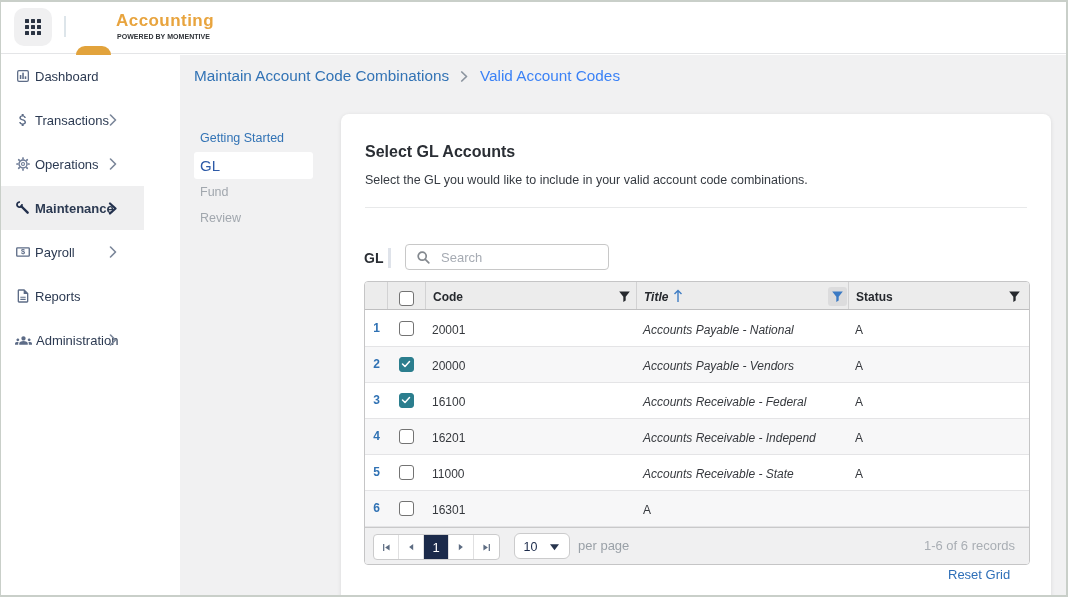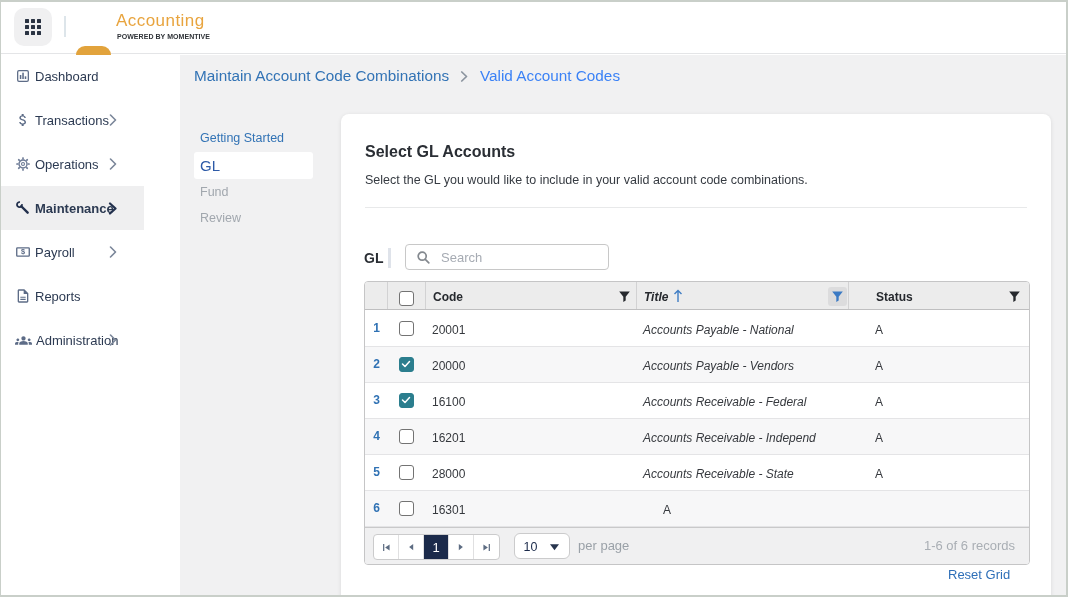--- a/index.html
+++ b/index.html
@@ -8,21 +8,21 @@
   .frame { position:absolute; background:#c9cfc9; z-index:50; }
   
   .header { position:absolute; left:0; top:0; right:0; height:54px; background:#fff; border-bottom:1px solid #e4e5e7; }
   .gridbtn { position:absolute; left:14px; top:8px; width:38px; height:38px; background:#f0f0f1; border-radius:10px; }
   .gridicon { position:absolute; left:11px; top:11px; width:16px; height:16px;
     display:grid; grid-template-columns:4px 4px 4px; grid-template-rows:4px 4px 4px; gap:2px; }
   .gridicon div { background:#2a3342; border-radius:0.5px; }
   .hdr-div { position:absolute; left:64px; top:16px; width:1.5px; height:21px; background:#dde5ea; }
   .miplogo { position:absolute; left:76px; top:10px; width:35px; height:35px; background:#e2a33c; border-radius:9px;
     color:#fff; font-size:17px; text-align:center; line-height:33px; font-weight:400;margin-top:36px; }
-  .acct { position:absolute; left:116px; top:10.5px; color:#e8a43e; font-size:17px; font-weight:400; letter-spacing:0.45px; }
+  .acct { position:absolute; left:116px; top:10.5px; color:#e8a43e; font-size:17px; font-weight:700; letter-spacing:0.45px; }
   .powered { position:absolute; left:117px; top:32.5px; color:#2e3237; font-size:7px; font-weight:700; letter-spacing:0.05px; }
   
   .sidebar { position:absolute; left:0; top:55px; width:144px; bottom:0; background:#fff; }
   .nav { position:absolute; top:-1px; left:0; right:0; }
   .navitem { position:relative; height:44px; display:flex; align-items:center; padding-left:15px; color:#2c3a52; font-size:13px; }
   .navitem svg.ic { flex:0 0 auto; margin-right:4px; }
   .navitem .chev { position:absolute; right:27px; top:50%; margin-top:-6px; }
   .navitem.active { background:#efeff0; font-weight:700; }
   
   .content { position:absolute; left:180px; top:55px; right:0; bottom:0; background:#f1f1f2; }
@@ -48,21 +48,21 @@
   .ghead .c { position:relative; border-right:1px solid #d2d2d3; height:100%; }
   .ghead .c:last-child { border-right:none; }
   .ghead .t { position:absolute; left:7px; top:8px; font-size:12px; font-weight:700; color:#26292e; }
   .row { position:absolute; left:0; right:0; height:36px; border-bottom:1px solid #e4e4e6; display:flex; font-size:12px; color:#36393e; }
   .row.alt { background:#f7f7f8; }
   .row .c { position:relative; height:100%; }
   .row .num { color:#3072b4; font-weight:700; font-size:12px; text-align:center; line-height:35px; }
   .row .txt { position:absolute; left:6px; top:11.5px; }
   .cb { position:absolute; left:11px; top:10px; width:15px; height:15px; border:1.5px solid #737373; border-radius:3px; background:#fff; }
   .cb.on { background:#2b7e8e; border-color:#2b7e8e; }
-  .col1 { width:23px; } .col2 { width:38px; } .col3 { width:211px; } .col4 { width:212px;font-style:italic; } .col5 { flex:1;margin-left:20px; }
+  .col1 { width:23px; } .col2 { width:38px; } .col3 { width:211px; } .col4 { width:212px;font-style:italic; } .col5 { flex:1; }
   
   .pagebar { position:absolute; left:0; right:0; bottom:0; height:37px; background:#f0f0f1; border-top:1px solid #c9c9ca; border-radius:0 0 3px 3px; }
   .pager { position:absolute; left:8px; top:6px; height:26px; display:flex; background:#fff; border:1px solid #cbcbcc; border-radius:4px; overflow:hidden; }
   .pager .pb { width:25px; height:100%; border-right:1px solid #e0e0e1; display:flex; align-items:center; justify-content:center; }
   .pager .pb:last-child { border-right:none; }
   .pager .cur { background:#1b2a4a; color:#fff; font-size:13px; font-weight:400; }
   .psel { position:absolute; left:149px; top:5px; width:56px; height:26px; background:#fff; border:1px solid #cbcbcc; border-radius:6px; }
   .psel .v { position:absolute; left:8.5px; top:6px; font-size:12.5px; color:#1b2a4a; }
   .perpage { position:absolute; left:213px; top:9.5px; font-size:13px; color:#9aa1a8; }
   .records { position:absolute; right:14px; top:10px; font-size:13px; color:#a9aeb4; }
@@ -308,21 +308,21 @@
       <div class="c col5">
           <span class="txt">A</span>
         </div>
     </div>
     <div class="row" style="top:173px;">
       <div class="c col1 num">5</div>
       <div class="c col2">
           <span class="cb"></span>
         </div>
       <div class="c col3">
-          <span class="txt">28000</span>
+          <span class="txt">11000</span>
         </div>
       <div class="c col4">
           <span class="txt">Accounts Receivable - State</span>
         </div>
       <div class="c col5">
           <span class="txt">A</span>
         </div>
     </div>
     <div class="row alt" style="top:209px;">
       <div class="c col1 num">6</div>

